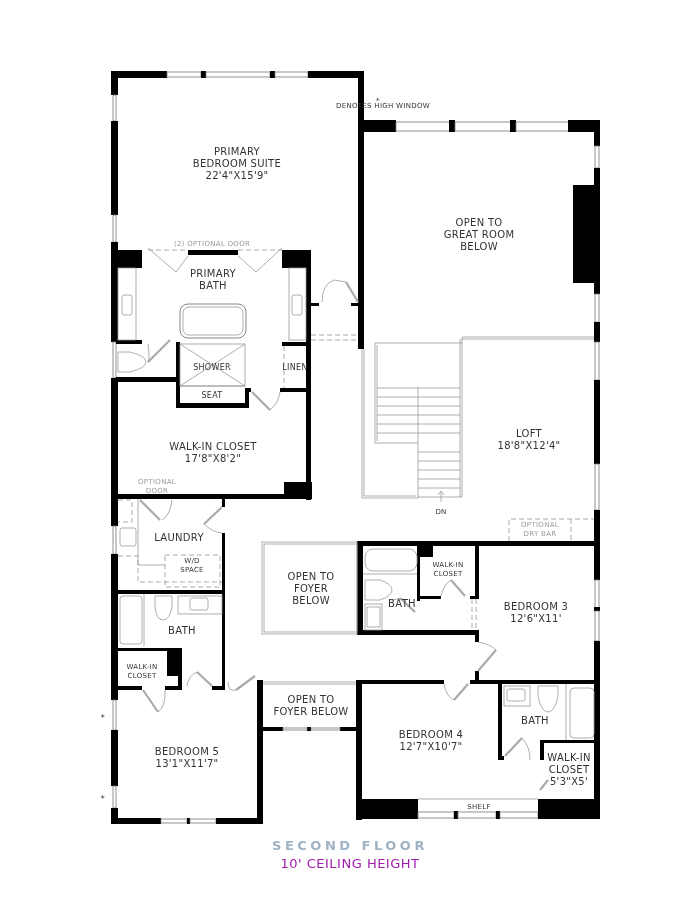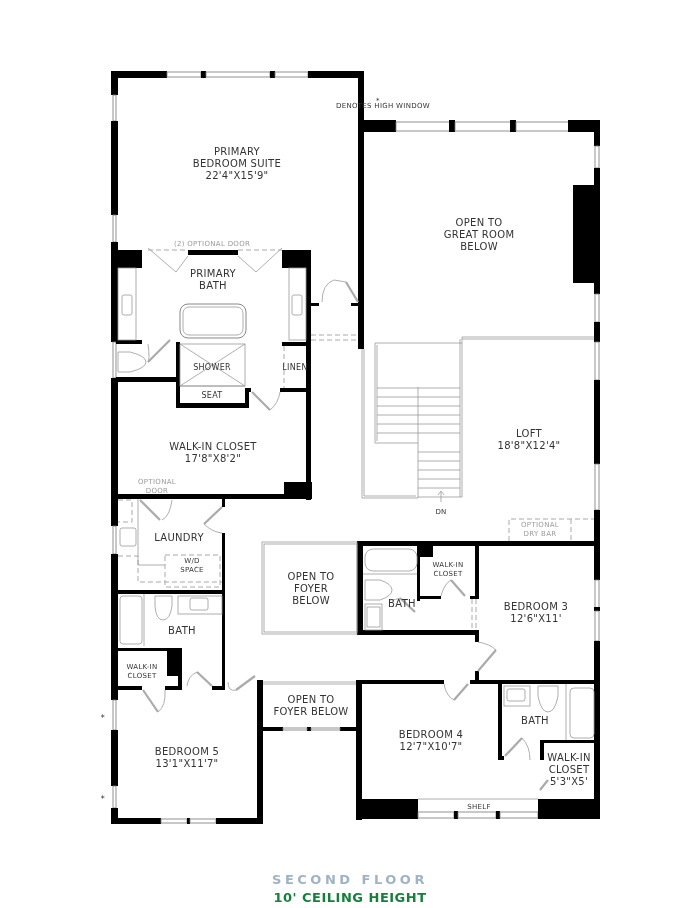--- a/index.html
+++ b/index.html
@@ -11,23 +11,23 @@
   .dash { fill: none; stroke: #aaa; stroke-width: 1; stroke-dasharray: 5 3; }
   .win { fill: #fff; stroke: #777; stroke-width: 0.8; }
   .door { fill: none; stroke: #999; stroke-width: 0.8; }
   .doorleaf { stroke: #aaa; stroke-width: 2.2; fill: none; }
   .lbl { font-family: "DejaVu Sans", sans-serif; fill: #333; text-anchor: middle; letter-spacing: 0.3px; }
   .lbl-md { font-size: 10px; }
   .lbl-sm { font-size: 8px; }
   .lbl-xs { font-size: 7px; }
   .lbl-gray { fill: #9a9a9a; }
   .stair { stroke: #999; stroke-width: 0.8; fill: none; }
-  .caption { position: absolute; left: 0; width: 700px; text-align: center; font-family: "DejaVu Sans", sans-serif; margin-top: 34px; }
+  .caption { position: absolute; left: 0; width: 700px; text-align: center; font-family: "DejaVu Sans", sans-serif; }
   .caption-title { top: 838px; font-size: 13px; font-weight: bold; letter-spacing: 3.5px; color: #9fb3c4; }
-  .caption-sub { top: 856px; font-size: 13px; letter-spacing: 0.5px; color: #15803d; font-weight: bold; }
+  .caption-sub { top: 856px; font-size: 13px; letter-spacing: 0.5px; color: #a21caf; }
 </style>
 </head>
 <body>
 
 <svg id="plan" viewBox="0 0 700 908" xmlns="http://www.w3.org/2000/svg">
 
   <g>
 
     <rect class="w" x="111" y="71" width="56" height="7"></rect>
     <rect class="win" x="167" y="72" width="34" height="5"></rect>

